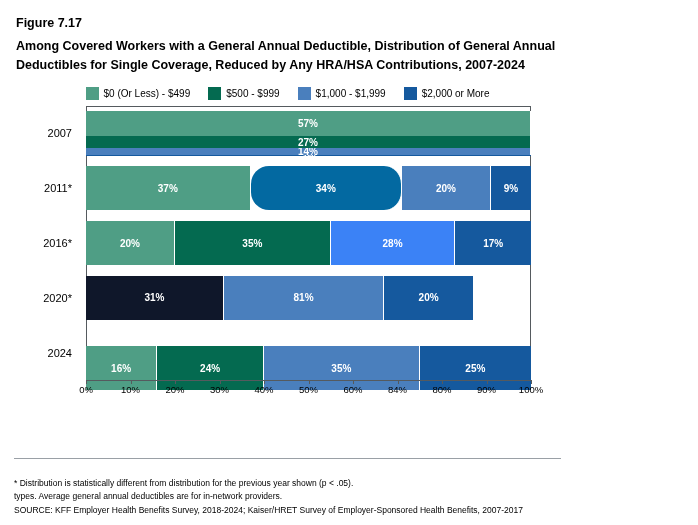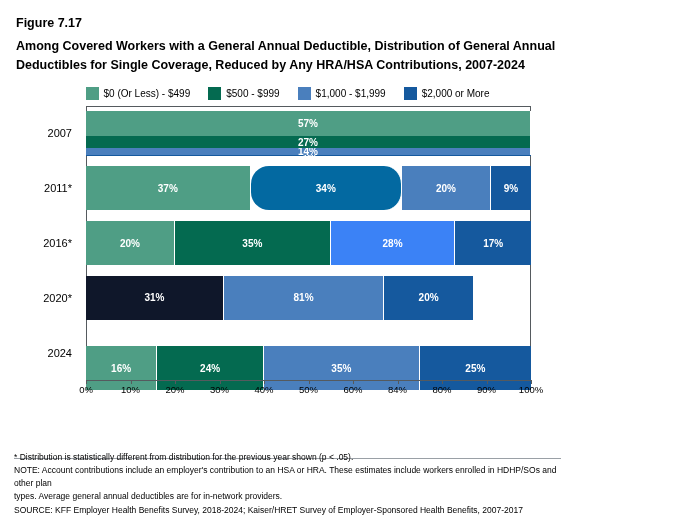--- a/index.html
+++ b/index.html
@@ -286,18 +286,17 @@
         <div class="xtick" style="left: 90%;">90%</div>
         <div class="tickmark" style="left: 100%;"></div>
         <div class="xtick" style="left: 100%;">100%</div>
       </div>
   </div>
 
   <div class="divider"></div>
 
   <div class="footnotes">
     <div>* Distribution is statistically different from distribution for the previous year shown (p &lt; .05).</div>
-    <div>NOTE: Account contributions include an employer's contribution to an HSA or HRA. These estimates include workers enrolled in HDHP/SOs and other plan</div>
     <div>types. Average general annual deductibles are for in-network providers.</div>
     <div>SOURCE: KFF Employer Health Benefits Survey, 2018-2024; Kaiser/HRET Survey of Employer-Sponsored Health Benefits, 2007-2017</div>
   </div>
 
 </div>
 
 </body></html>

